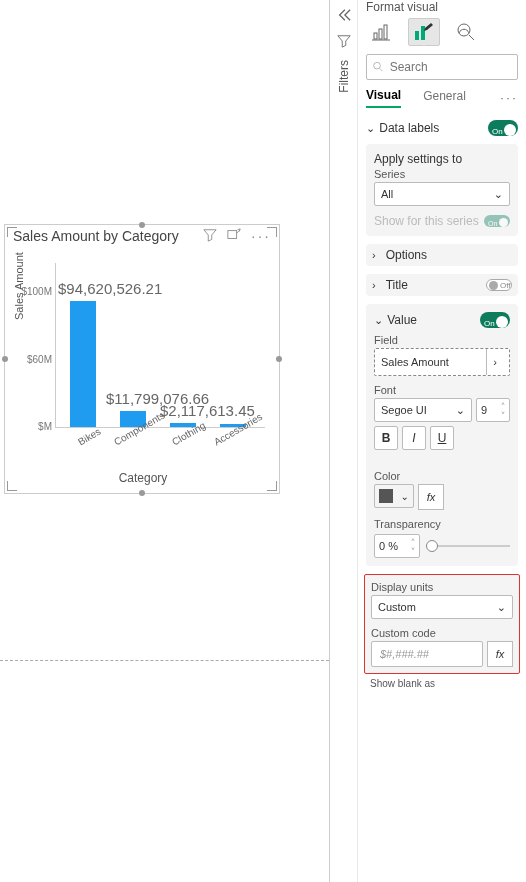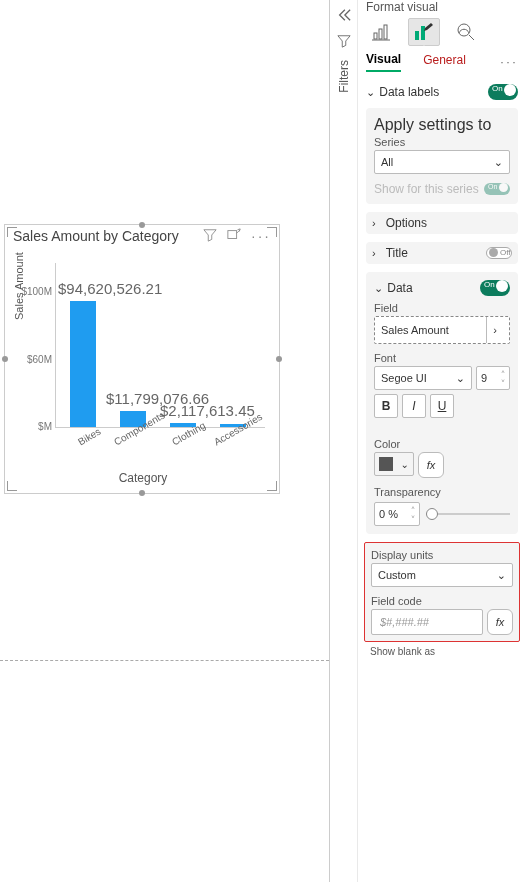--- a/index.html
+++ b/index.html
@@ -43,27 +43,27 @@
   .iconrow{display:flex; gap:10px; padding:0 8px 6px 8px; align-items:center;}
   .iconrow .ibtn{width:32px;height:28px;display:flex;align-items:center;justify-content:center;border-radius:2px;}
   .iconrow .ibtn.active{background:#e6e6e6;border:1px solid #ccc;}
   .pointer-down{position:relative;}
   .pointer-down::after{content:"";position:absolute;left:50%;bottom:-6px;margin-left:-5px;border:5px solid transparent;border-top-color:#e6e6e6;}
   
   .searchbox{margin:2px 8px 8px 8px; border:1px solid #bbb; border-radius:2px; height:26px; display:flex; align-items:center; padding:0 6px; gap:4px; color:#888;}
   .searchbox input{border:none; outline:none; width:100%; font-size:12px; color:#555;}
   
   .tabs{display:flex; gap:22px; padding:0 8px 6px 8px; align-items:center;}
-  .tab{font-size:12px; color:#b91c1c; padding-bottom:4px;}
+  .tab{font-size:12px; color:#737373; padding-bottom:4px;}
   .tab.active{color:#000; border-bottom:2px solid #0a6; font-weight:600;}
   .more{margin-left:auto; color:#666;letter-spacing:2px;}
   
   .row{display:flex; align-items:center; padding:6px 8px; font-size:12px; color:#333;}
   .row .chev{margin-right:4px; font-size:11px;}
-  .toggle{margin-left:auto; width:30px; height:16px; border-radius:8px; background:#0c7c5d; position:relative; display:flex; align-items:flex-start; color:#fff; font-size:8px; padding-left:4px;}
+  .toggle{margin-left:auto; width:30px; height:16px; border-radius:8px; background:#0c7c5d; position:relative; display:flex; align-items:flex-end; color:#fff; font-size:8px; padding-left:4px;}
   .toggle .knob{position:absolute; right:2px; width:12px; height:12px; background:#fff; border-radius:50%;}
   .toggle.off{background:#fff;border:1px solid #aaa;color:#888;padding-left:13px;}
   .toggle.off .knob{left:2px;right:auto;background:#aaa;}
   .toggle.small{width:26px;height:12px;}
   .toggle.small .knob{width:9px;height:9px;}
   
   .group{margin:2px 8px 8px 8px; background:#f4f4f4; border-radius:4px; padding:8px;}
   .glabel{font-size:11px; color:#555; margin:0 0 2px 0;}
   .select{border:1px solid #bbb; background:#fff; height:24px; display:flex; align-items:center; padding:0 6px; font-size:11px; color:#333; border-radius:2px;position:relative;}
   .select .dd{margin-left:auto;}
@@ -77,21 +77,21 @@
   .numbox{width:38px;height:24px;border:1px solid #bbb;display:flex;align-items:center;padding:0 4px;font-size:11px;border-radius:2px;background:#fff;position:relative;}
   .numbox .spinners{position:absolute;right:2px;top:2px;bottom:2px;width:8px;display:flex;flex-direction:column;}
   .numbox .spinners span{flex:1;font-size:6px;line-height:1;color:#888;text-align:center;}
   .slider-row{display:flex;align-items:center;gap:6px;margin-top:4px;}
   .slider-track{flex:1;height:2px;background:#ccc;position:relative;}
   .slider-thumb{position:absolute;left:0;top:-5px;width:12px;height:12px;background:#fff;border:1px solid #888;border-radius:50%;}
   
   .highlight-box{border:1px solid #d33; padding:6px; margin:0 6px 4px 6px; border-radius:2px; background:#f4f4f4;}
   .field-input{border:1px solid #bbb;height:26px;display:flex;align-items:center;padding:0 6px;font-size:11px;background:#fff;border-radius:2px;}
   .field-input input{border:none;outline:none;width:100%;font-size:11px;font-style:italic;color:#999;}
-  .fxbtn{width:26px;height:26px;border:1px solid #bbb;display:flex;align-items:center;justify-content:center;font-style:italic;border-radius:6px;font-size:11px;background:#fff;}
+  .fxbtn{width:26px;height:26px;border:1px solid #bbb;display:flex;align-items:center;justify-content:center;font-style:italic;border-radius:0;font-size:11px;background:#fff;}
   .dashed-select{border:1px dashed #888;}
   .dashed-select .inner{border-left:1px solid #bbb;height:100%;display:flex;align-items:center;padding:0 6px;margin-left:auto;}
   svg{display:block;}
 </style>
 </head>
 <body>
 
 <div class="canvas">
   <div class="dashed-line"></div>
 
@@ -186,38 +186,45 @@
       </div>
     <div class="ibtn">
         <svg width="20" height="20" viewBox="0 0 20 20">
           <circle cx="8" cy="8" r="6" fill="none" stroke="#666"></circle>
           <path d="M3 11c2-5 8-5 10 0" fill="none" stroke="#666"></path>
           <line x1="13" y1="13" x2="18" y2="18" stroke="#666"></line>
         </svg>
       </div>
   </div>
 
+  <div class="searchbox">
+    <svg width="12" height="12" viewBox="0 0 16 16">
+        <circle cx="6" cy="6" r="5" fill="none" stroke="#999"></circle>
+        <line x1="10" y1="10" x2="14" y2="14" stroke="#999"></line>
+      </svg>
+    <input placeholder="Search" style="">
+  </div>
 
   <div class="tabs">
     <span class="tab active">Visual</span>
     <span class="tab">General</span>
     <span class="more">···</span>
   </div>
 
   <div class="row">
     <span class="chev">⌄</span>
     <span>Data labels</span>
     <span class="toggle">
         <span>On</span>
         <span class="knob"></span>
       </span>
   </div>
 
   <div class="group">
-    <p class="glabel" style="color:#333;font-size:16px">Apply settings to</p>
+    <p class="glabel" style="color:#333;font-size:12px">Apply settings to</p>
     <p class="glabel">Series</p>
     <div class="select">
       <span>All</span>
       <span class="dd">⌄</span>
     </div>
     <div class="row" style="padding:8px 0 0 0">
       <span class="disabled">Show for this series</span>
       <span class="toggle small" style="margin-left:auto;opacity:0.4">
           <span style="font-size:7px">On</span>
           <span class="knob"></span>
@@ -239,21 +246,21 @@
       <span class="toggle off small" style="margin-right:6px">
           <span>Off</span>
           <span class="knob"></span>
         </span>
     </div>
   </div>
 
   <div class="group">
     <div class="row" style="padding:0 0 6px 0">
       <span class="chev">⌄</span>
-      <span>Data</span>
+      <span>Value</span>
       <span class="toggle">
           <span>On</span>
           <span class="knob"></span>
         </span>
     </div>
     <p class="glabel">Field</p>
     <div class="select dashed-select" style="height:28px">
       <span>Sales Amount</span>
       <span class="inner">›</span>
     </div>
@@ -309,21 +316,21 @@
         </div>
     </div>
   </div>
 
   <div class="highlight-box">
     <p class="glabel">Display units</p>
     <div class="select">
       <span>Custom</span>
       <span class="dd">⌄</span>
     </div>
-    <p class="glabel" style="margin-top:8px">Field code</p>
+    <p class="glabel" style="margin-top:8px">Custom code</p>
     <div style="display:flex;gap:4px">
       <div class="field-input" style="flex:1">
         <input value="$#,###.##" style="">
       </div>
       <div class="fxbtn">
           <span>fx</span>
         </div>
     </div>
   </div>
 

